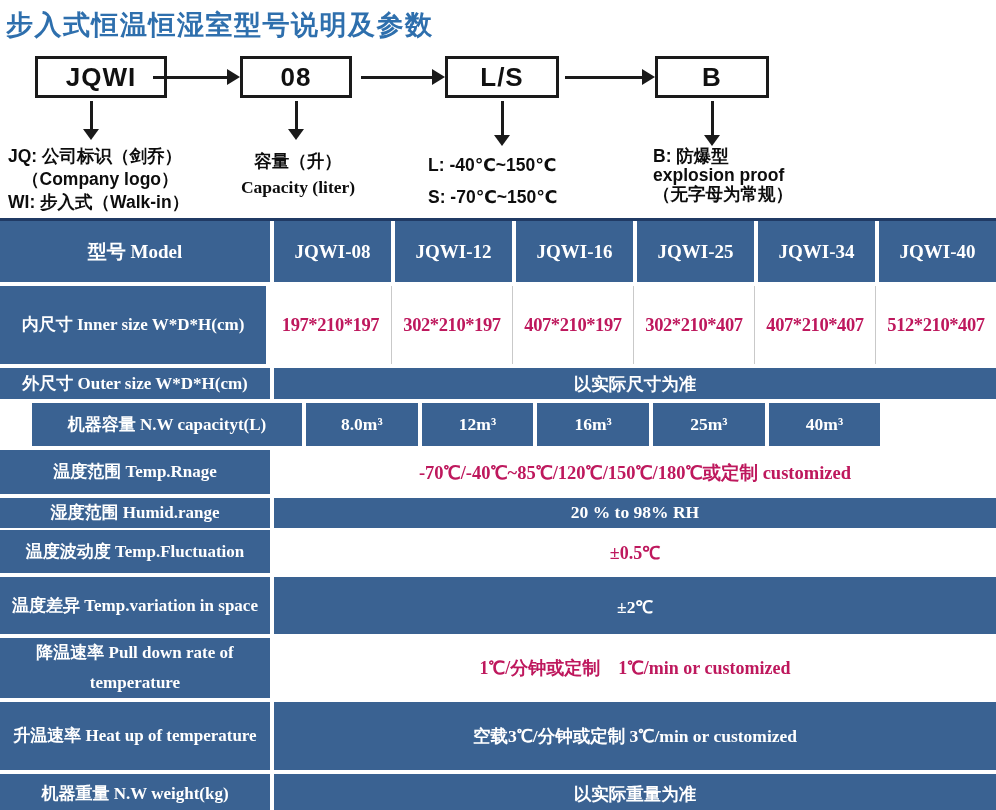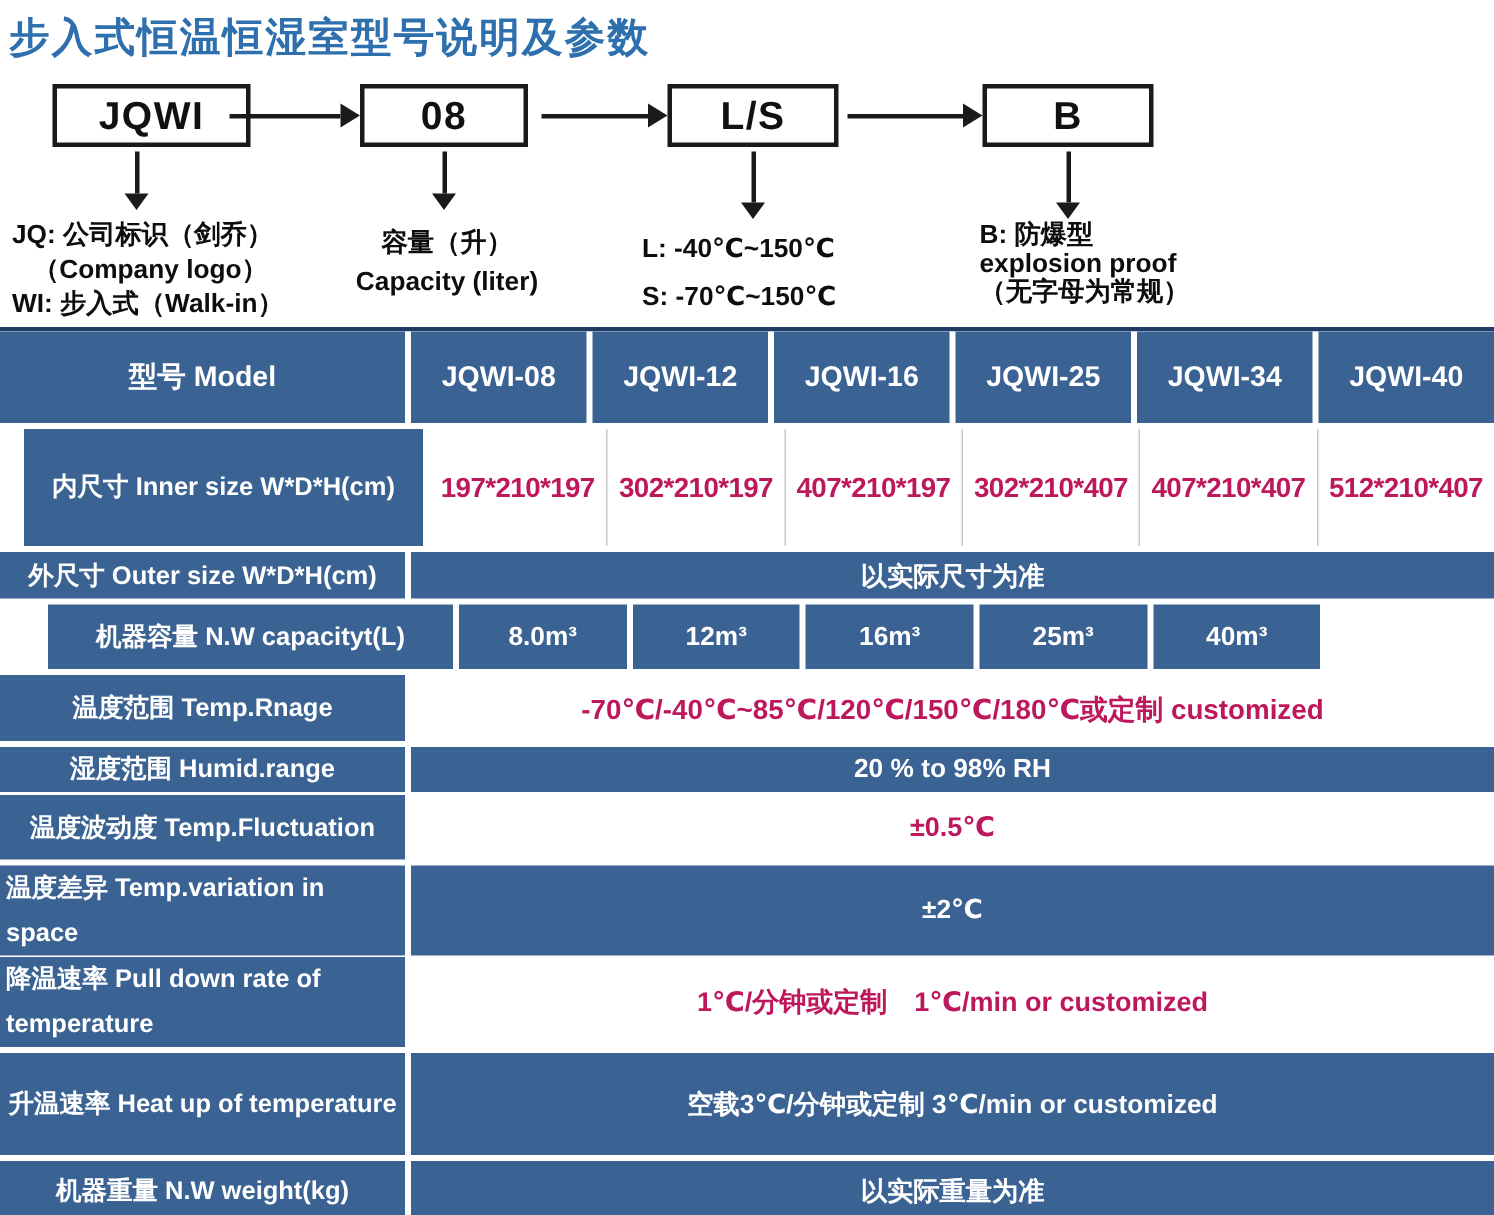--- a/index.html
+++ b/index.html
@@ -44,31 +44,31 @@
     content:'';position:absolute;bottom:-11px;left:-7px;
     border-top:11px solid #1a1a1a;border-left:8px solid transparent;border-right:8px solid transparent;
   }
   .v0{left:90px;height:28px;}
   .v1{left:295px;height:28px;}
   .v2{left:501px;height:34px;}
   .v3{left:711px;height:34px;}
   .ddesc{position:absolute;font-weight:bold;font-size:17.5px;color:#0d0d0d;white-space:nowrap;}
   .d0{left:8px;top:100px;line-height:23px;}
   .d0 .indent{padding-left:14px;}
-  .d1{left:198px;top:103px;width:200px;text-align:center;line-height:26px;}
+  .d1{left:198px;top:103px;width:200px;text-align:center;line-height:26px;font-family:Liberation Serif, serif;}
   .d2{left:428px;top:104px;line-height:32px;}
   .d3{left:653px;top:102px;line-height:19px;}
   
   #spec-table{width:996px;border-top:3px solid var(--c-dark_navy);}
   .spec-row{
     display:grid;grid-template-columns:270px repeat(6,1fr);
     column-gap:4px;margin-bottom:4px;background:#fff;
   }
   .spec-row > div{
-    display:flex;align-items:center;justify-content:center;text-align:left;
+    display:flex;align-items:center;justify-content:center;text-align:center;font-family:Liberation Serif, serif;
   }
   .lbl{
     background:var(--c-table_blue);color:#fff;font-weight:bold;font-size:17px;
     line-height:1.75;padding:0 4px;
   }
   .blue-cell{
     background:var(--c-table_blue);color:#fff;font-weight:bold;font-size:17.5px;
   }
   .white-cell{
     background:#fff;color:#be185d;font-weight:bold;font-size:18px;
@@ -83,21 +83,21 @@
   .row-5{height:28px;}
   .row-6{height:43px;}
   .row-7{height:57px;}
   .row-8{height:60px;}
   .row-9{height:68px;}
   .row-10{height:40px;}
   .row-0 .lbl,.row-0 .blue-cell{font-size:19px;}
   .row-1 .white-cell{font-size:18.5px;letter-spacing:-0.4px;padding:0 1px;}
   .row-4 .white-cell{font-size:18.5px;}
   
-  .type-cells-white{column-gap:0;margin-left:16px;}
+  .type-cells-white{column-gap:0;}
   .type-cells-white .lbl{border-right:4px solid #fff;}
   .type-cells-white .white-cell + .white-cell{border-left:1px solid var(--c-line_gray);}
 </style>
 </head>
 <body>
 
 <div class="page-title">步入式恒温恒湿室型号说明及参数</div>
 
 <div class="diagram">
   <div class="dbox b0">JQWI</div>

